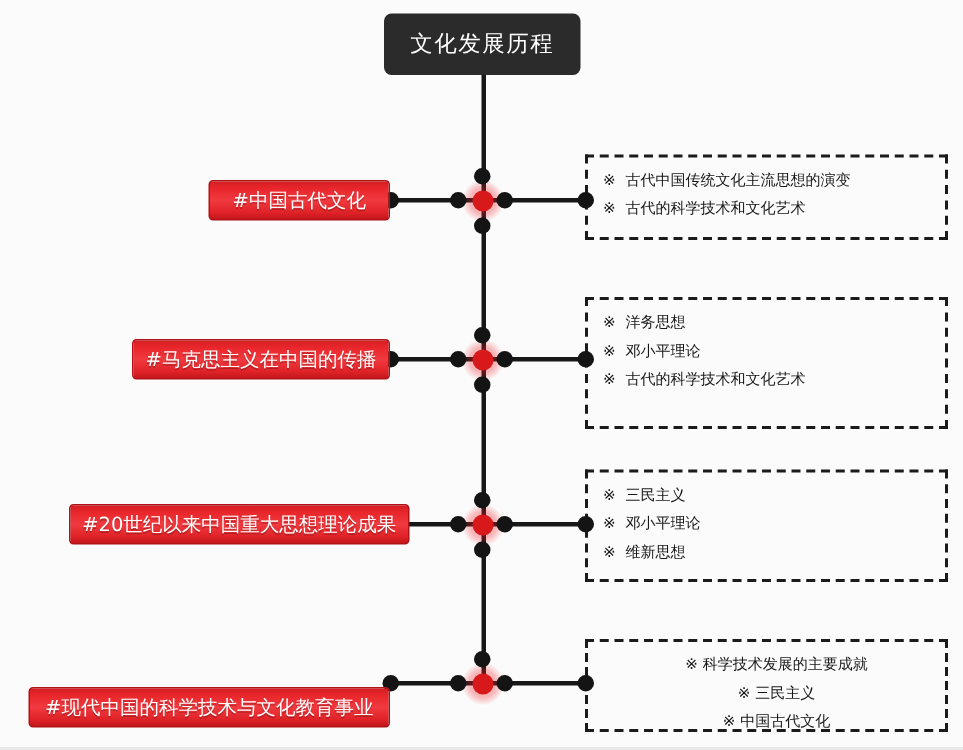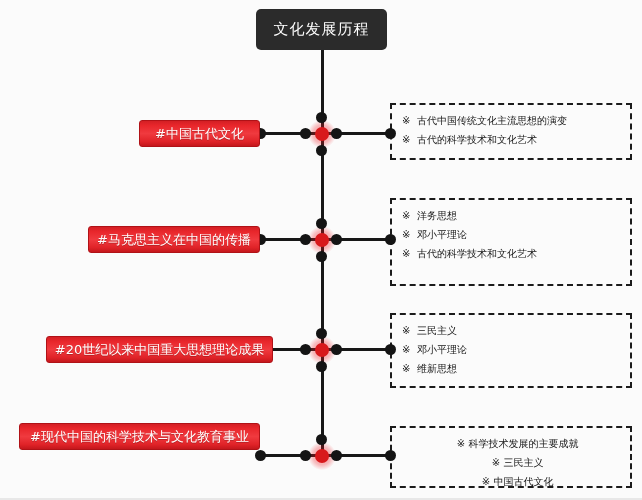--- a/index.html
+++ b/index.html
@@ -154,21 +154,21 @@
 
   <div class="dash-box" style="left:390px;top:313px;width:242px;height:75px;">
     <div class="dash-item"><span class="mark">※</span><span>三民主义</span></div>
     <div class="dash-item"><span class="mark">※</span><span>邓小平理论</span></div>
     <div class="dash-item"><span class="mark">※</span><span>维新思想</span></div>
   </div>
 
   <div class="line-h" style="left:259px;top:454px;width:64px;"></div>
   <div class="line-h" style="left:321px;top:454px;width:70px;"></div>
 
-  <div class="red-label" style="left:19px;top:423px;width:241px;">#现代中国的科学技术与文化教育事业</div>
+  <div class="red-label" style="left:19px;top:458px;width:241px;">#现代中国的科学技术与文化教育事业</div>
 
   <div class="dot" style="left:255px;top:450px;"></div>
   <div class="dot" style="left:300px;top:450px;"></div>
   <div class="dot" style="left:331px;top:450px;"></div>
   <div class="dot" style="left:316px;top:434px;"></div>
   <div class="dot" style="left:385px;top:450px;"></div>
 
   <div class="node" style="left:308px;top:442px;width:28px;height:28px;">
     <div class="halo"></div>
     <div class="core"></div>

